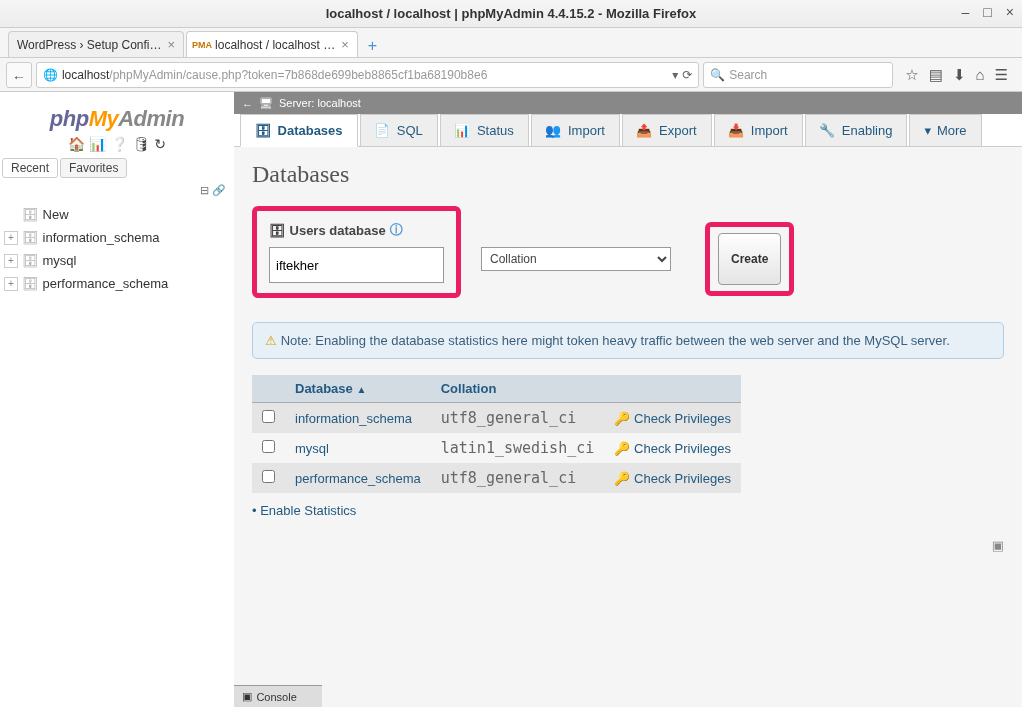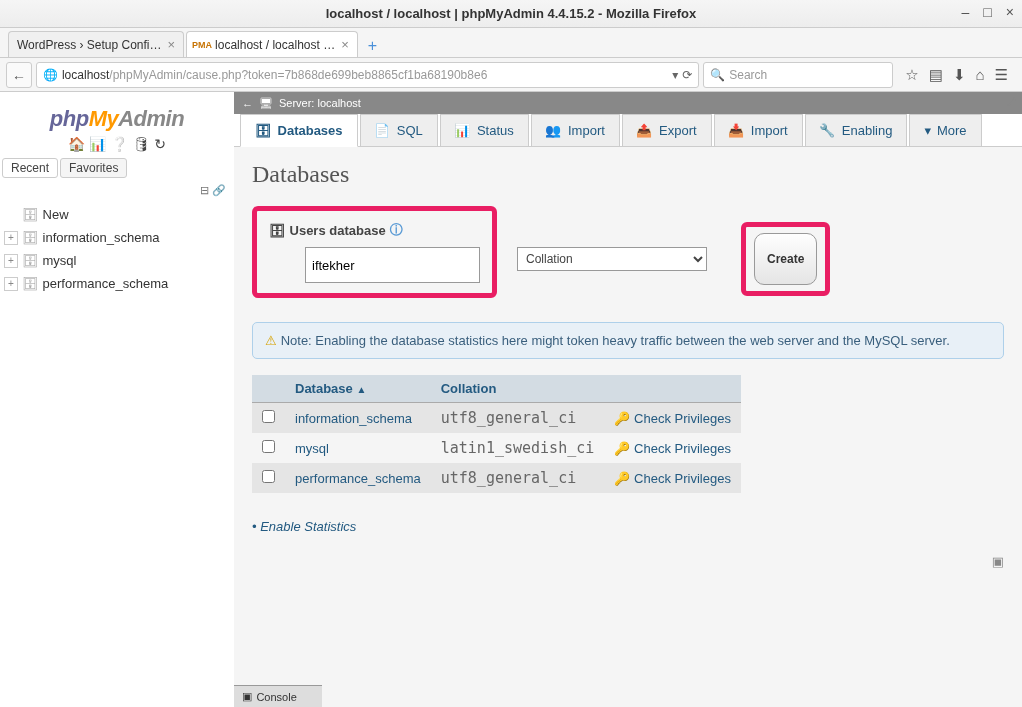--- a/index.html
+++ b/index.html
@@ -50,47 +50,47 @@
 .top-tab { padding: 8px 14px; border: 1px solid #ccc; border-bottom: none; margin-right: 2px; background: #eee; display: flex; align-items: center; gap: 6px; font-size: 13px; color: #235a81; cursor: pointer; }
 .top-tab.active { background: #fff; border-bottom: 1px solid #fff; margin-bottom: -1px; font-weight:bold; }
 .top-tab .ticon { font-size: 13px; }
 
 .content { padding: 14px 18px; background: #f5f5f5; flex: 1; overflow: auto; }
 h2.page-title { font-size: 24px; color: #555; font-weight: normal; margin-bottom: 18px; font-family: Georgia, serif; }
 
 .create-panel { border: 5px solid #e91e63; border-radius: 6px; padding: 10px 12px; display: inline-block; background: #f5f5f5; margin-bottom: 14px; }
 .create-label { font-weight: bold; color: #444; display: flex; align-items: center; gap: 4px; margin-bottom: 8px; }
 .create-row { display: flex; align-items: center; gap: 8px; }
-.db-input { width: 175px; height: 36px; border: 1px solid #999; padding: 15px 6px; font-size: 13px; margin-left: 36px; }
+.db-input { width: 175px; height: 36px; border: 1px solid #999; padding: 15px 6px; font-size: 13px; }
 .collation-select { width: 190px; height: 24px; border: 1px solid #999; background: #fff; font-size: 12px; color: #444; padding: 2px 4px; position: absolute; left: 716px; }
 
 .create-row-outer { display:flex; align-items:center; gap:12px; }
 .collation-wrap { display:inline-block; margin-left: 8px; }
 .create-btn-wrap { display:inline-block; border: 5px solid #e91e63; border-radius: 6px; padding: 6px 8px; margin-left: 22px; }
-.create-btn { padding: 18px 12px; border: 1px solid #999; border-radius: 10px; background: linear-gradient(#fefefe,#e5e5e5); font-size: 12px; font-weight: bold; color: #333; cursor:pointer; }
+.create-btn { padding: 18px 12px; border: 1px solid #999; border-radius: 4px; background: linear-gradient(#fefefe,#e5e5e5); font-size: 12px; font-weight: bold; color: #333; cursor:pointer; }
 
 .note-box { border: 1px solid #aed0ea; background: #e8f0f7; border-radius: 5px; padding: 10px 12px; color: #3a5f7d; font-size: 13px; margin: 10px 0 16px; }
 .note-box .warn { color: #d6a100; margin-right: 4px; }
 
 .db-table { border-collapse: collapse; font-size: 13px; }
 .db-table th { background: #d3dce3; color: #235a81; font-weight: bold; text-align: left; padding: 6px 10px; border-bottom: 1px solid #aaa; }
 .db-table td { padding: 6px 10px; }
 .db-table tr:nth-child(even) td { background: #e5e5e5; }
 .db-table tr:nth-child(odd) td { background: #f5f5f5; }
 .db-link { color: #235a81; text-decoration: none; }
 .coll-cell { font-family: monospace; font-size: 15px; color: #666; }
 .priv-link { color: #235a81; }
 .total-row td { font-weight: bold; background: #fff !important; }
 
 .under-actions { margin-top: 12px; display: flex; align-items: center; gap: 10px; font-size: 13px; color: #333; }
 .arrow-up { font-family: monospace; }
 .wsel { font-style: italic; color: #555; }
 .drop-link { color: #235a81; }
 
-.enable-stats { margin-top: 26px; color: #235a81; font-size: 13px; font-style: italic; }
+.enable-stats { margin-top: 10px; color: #235a81; font-size: 13px; }
 .enable-stats::before { content: "• "; color: #235a81; }
 
 .console-bar { position: absolute; bottom: 0; left: 0; height: 22px; background: #ddd; border-top: 1px solid #999; font-size: 11px; color: #333; display: flex; align-items: center; padding: 0 8px; gap: 4px; width: 88px; }
 .collapse-icon { position: absolute; right: 6px; top: 2px; color: #888; font-size: 12px;}
 .pma-favicon { display:inline-flex; width:14px; height:14px; align-items:center; justify-content:center; font-size:9px; font-weight:bold; color:#c77405; }
 </style>
 </head>
 <body>
 
 <div class="window-titlebar">

